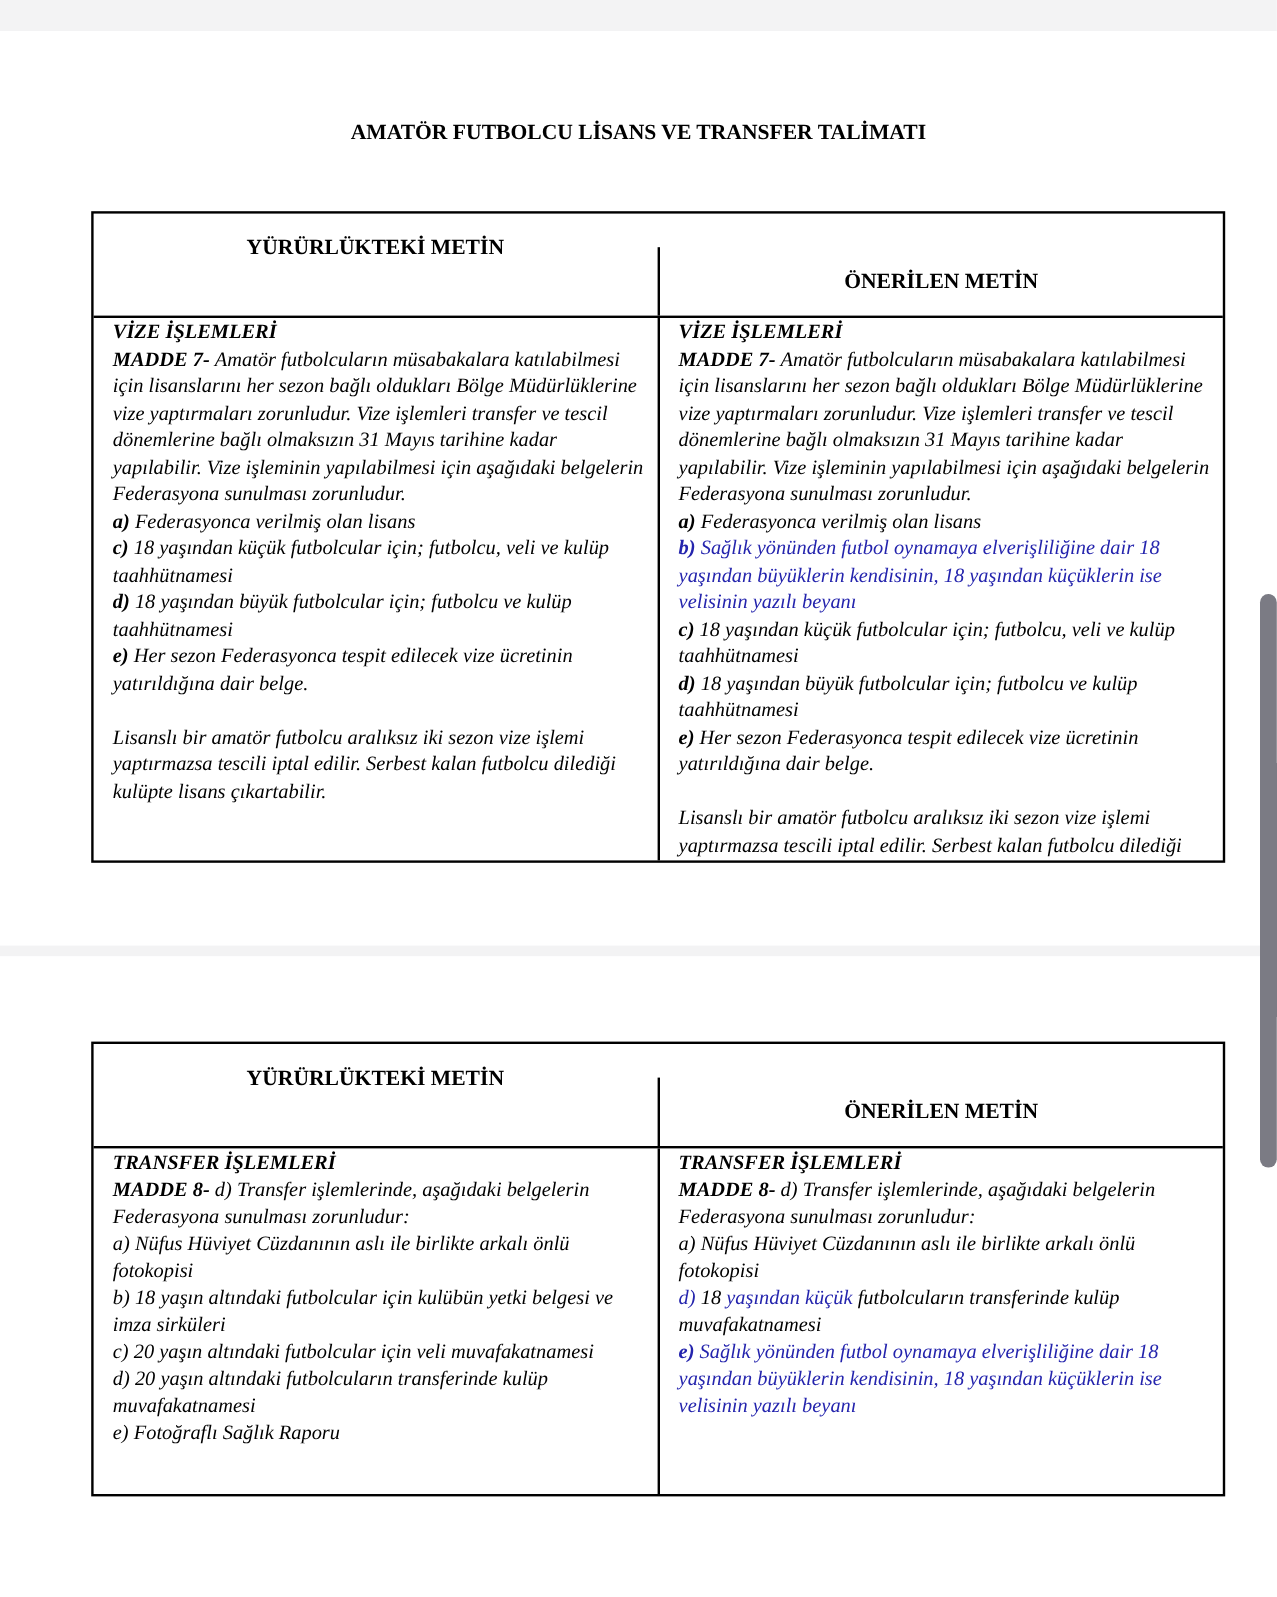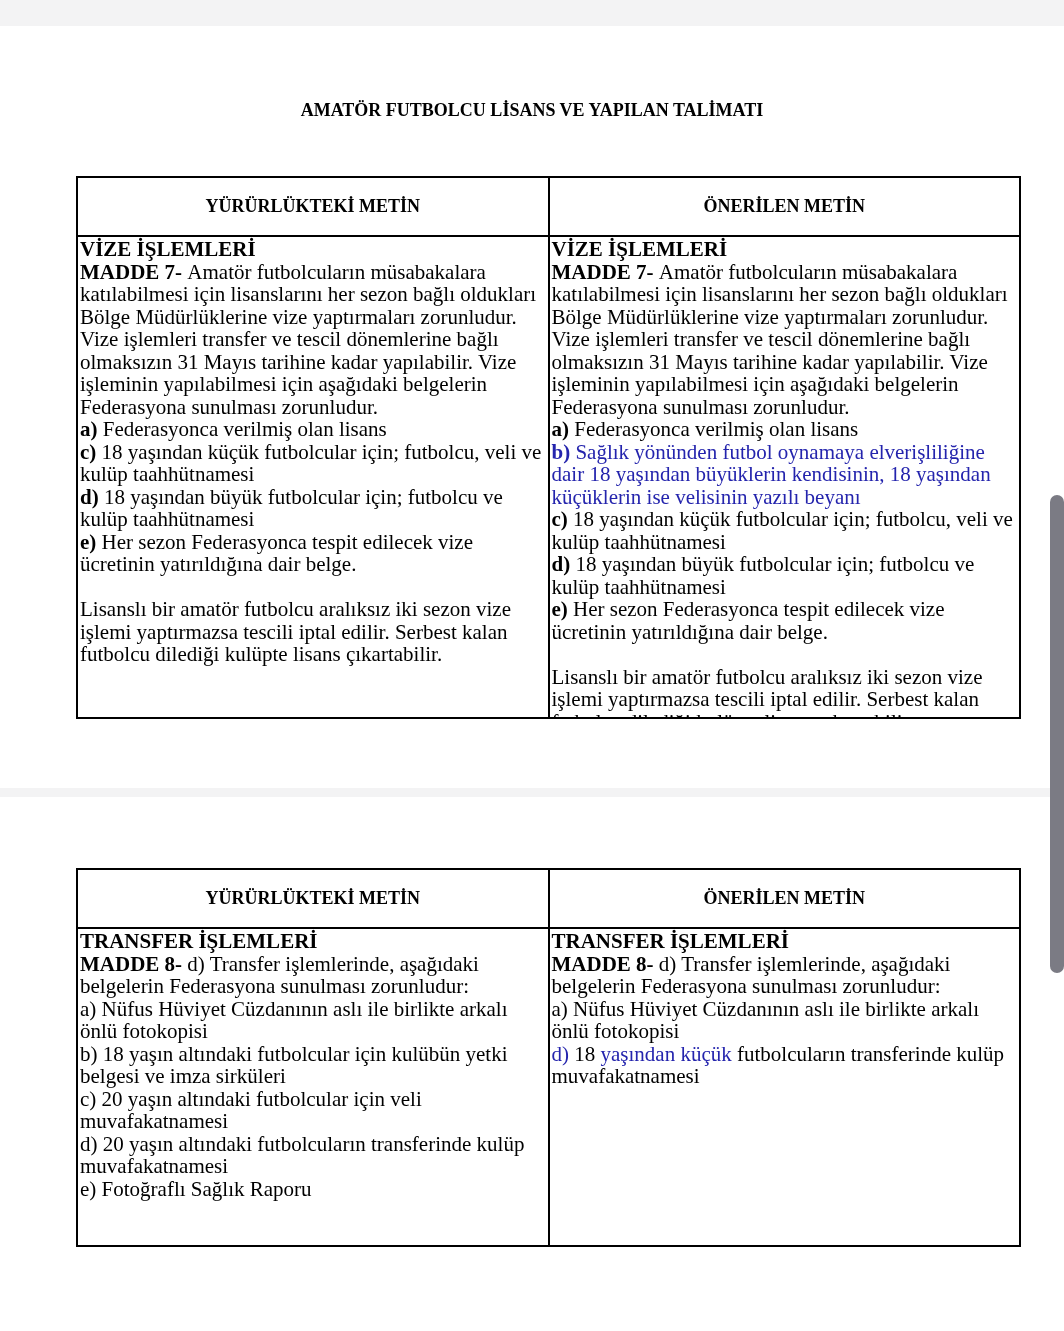--- a/index.html
+++ b/index.html
@@ -33,45 +33,45 @@
     display:flex;flex-direction:column;
   }
   .table-vize{top:150px;height:543px;}
   .table-transfer{top:71px;height:379px;}
   .thead{
     display:flex;border-bottom:2px solid #000;
     font-weight:bold;font-size:18px;line-height:25px;text-align:center;
     flex:0 0 auto;
   }
   .th{flex:1 1 0;padding:16px;}
-  .th + .th{border-left:2px solid #000;}
+  .th + .th{border-left:2px solid #000;margin-top:28px;}
   .tbody{display:flex;flex:1 1 auto;min-height:0;}
   .td{
     flex:1 1 0;min-width:0;overflow:hidden;
-    padding:1px 6px 0 2px;
-    font-size:21px;line-height:22.5px;
+    padding:1px 6px 0 16px;
+    font-size:17px;line-height:22.5px;font-style:italic;
   }
   .td + .td{border-left:2px solid #000;}
   .para{margin:0;}
   .s-b{font-weight:700;}
   .s-blue{color:var(--changed-blue);}
   .s-bblue{color:var(--changed-blue);font-weight:700;}
   .scroll-thumb{
     position:absolute;left:1050px;top:495px;width:14px;height:478px;
     background:var(--scrollbar);border-radius:7px;
   }
 </style>
 </head>
 <body>
 
 <div class="band band-top"></div>
 
 <div class="page page1">
   <div class="doc-title">
-    <div>AMATÖR FUTBOLCU LİSANS VE YAPILAN TALİMATI</div>
+    <div>AMATÖR FUTBOLCU LİSANS VE TRANSFER TALİMATI</div>
   </div>
 
   <div class="cmp-table table-vize">
     <div class="thead">
       <div class="th">YÜRÜRLÜKTEKİ METİN</div>
       <div class="th">ÖNERİLEN METİN</div>
     </div>
     <div class="tbody">
       <div class="td">
           <div class="para"><span class="s-b">VİZE İŞLEMLERİ</span></div>
@@ -114,18 +114,19 @@
           <div class="para"><span>b) 18 yaşın altındaki futbolcular için kulübün yetki belgesi ve imza sirküleri</span></div>
           <div class="para"><span>c) 20 yaşın altındaki futbolcular için veli muvafakatnamesi</span></div>
           <div class="para"><span>d) 20 yaşın altındaki futbolcuların transferinde kulüp muvafakatnamesi</span></div>
           <div class="para"><span>e) Fotoğraflı Sağlık Raporu</span></div>
         </div>
       <div class="td">
           <div class="para"><span class="s-b">TRANSFER İŞLEMLERİ</span></div>
           <div class="para"><span class="s-b">MADDE 8- </span><span>d) Transfer işlemlerinde, aşağıdaki belgelerin Federasyona sunulması zorunludur:</span></div>
           <div class="para"><span>a) Nüfus Hüviyet Cüzdanının aslı ile birlikte arkalı önlü fotokopisi</span></div>
           <div class="para"><span class="s-blue">d) </span><span>18 </span><span class="s-blue">yaşından küçük</span><span> futbolcuların transferinde kulüp muvafakatnamesi</span></div>
+          <div class="para"><span class="s-bblue">e) </span><span class="s-blue">Sağlık yönünden futbol oynamaya elverişliliğine dair 18 yaşından büyüklerin kendisinin, 18 yaşından küçüklerin ise velisinin yazılı beyanı</span></div>
         </div>
     </div>
   </div>
 </div>
 
 <div class="scroll-thumb"></div>
 
 </body></html>

